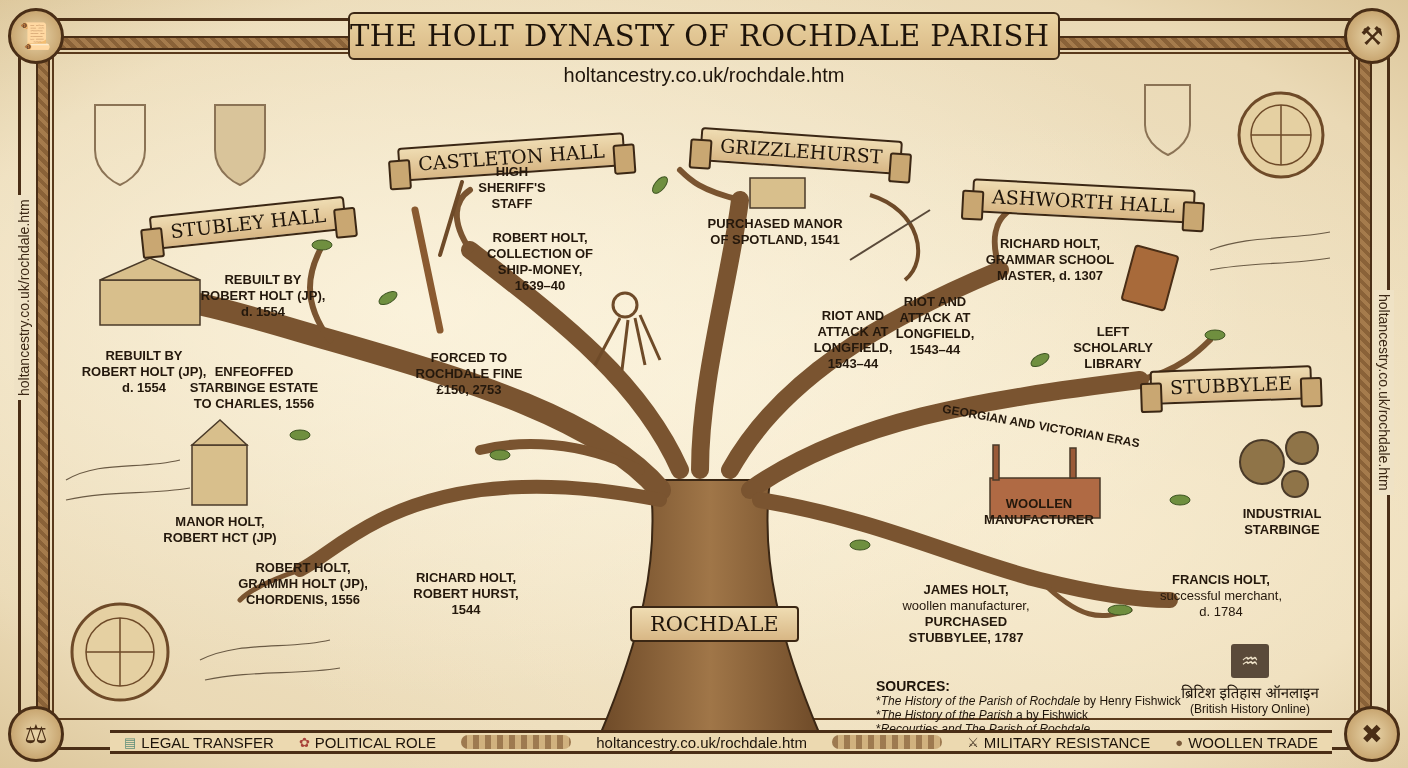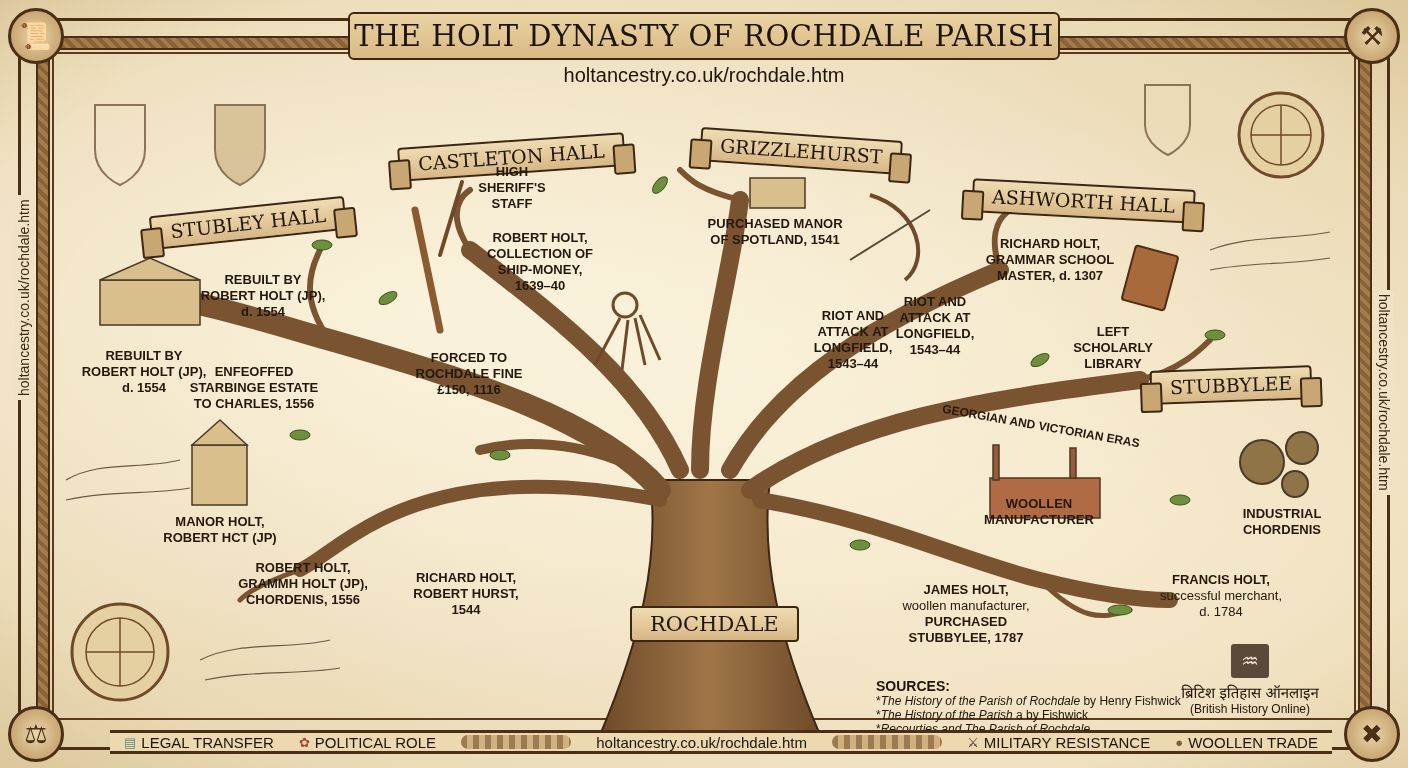--- a/index.html
+++ b/index.html
@@ -49,21 +49,21 @@
   .c-tl { left: 8px; top: 8px; }
   .c-tr { left: 1344px; top: 8px; }
   .c-bl { left: 8px; top: 706px; }
   .c-br { left: 1344px; top: 706px; }
 
   
   .title-banner {
     position: absolute; left: 348px; top: 12px; width: 712px; height: 48px;
     background: linear-gradient(#ead3a2, #d9b985);
     border: 2px solid #3b2714; border-radius: 6px;
-    display: flex; align-items: center; justify-content: center;
+    display: flex; align-items: center; 
   }
   .title-banner::before, .title-banner::after {
     content: ""; position: absolute; top: 14px; width: 24px; height: 40px;
     background: #c9a772; border: 2px solid #3b2714; border-radius: 6px; z-index: -1;
   }
   .title-banner::before { left: -16px; }
   .title-banner::after { right: -16px; }
   .title-text {
     font-family: "DejaVu Serif", "Liberation Serif", serif; font-size: 29px; letter-spacing: 0.5px;
     color: #1e140a;
@@ -287,21 +287,21 @@
 </div>
 <div class="label" style="left:480px; top:230px; width:120px;">
   <div>ROBERT HOLT,</div>
     <div>COLLECTION OF</div>
     <div>SHIP-MONEY,</div>
     <div>1639–40</div>
 </div>
 <div class="label" style="left:404px; top:350px; width:130px;">
   <div>FORCED TO</div>
     <div>ROCHDALE FINE</div>
-    <div>£150, 1116</div>
+    <div>£150, 2753</div>
 </div>
 
 <div class="label" style="left:700px; top:216px; width:150px;">
   <div>PURCHASED MANOR</div>
     <div>OF SPOTLAND, 1541</div>
 </div>
 <div class="label" style="left:808px; top:308px; width:90px;">
   <div>RIOT AND</div>
     <div>ATTACK AT</div>
     <div>LONGFIELD,</div>
@@ -325,21 +325,21 @@
     <div>LIBRARY</div>
 </div>
 
 <div class="label" style="left:926px; top:418px; width:230px; transform:rotate(10deg); font-size:12px;">GEORGIAN AND VICTORIAN ERAS</div>
 <div class="label" style="left:984px; top:496px; width:110px;">
   <div>WOOLLEN</div>
     <div>MANUFACTURER</div>
 </div>
 <div class="label" style="left:1232px; top:506px; width:100px;">
   <div>INDUSTRIAL</div>
-    <div>CHORDENIS</div>
+    <div>STARBINGE</div>
 </div>
 <div class="label" style="left:896px; top:582px; width:140px;">
   <div>JAMES HOLT,</div>
   <div class="small">woollen manufacturer,</div>
   <div>PURCHASED</div>
   <div>STUBBYLEE, 1787</div>
 </div>
 <div class="label" style="left:1156px; top:564px; width:130px;margin-top:8px;">
   <div>FRANCIS HOLT,</div>
   <div class="small">successful merchant,</div>

